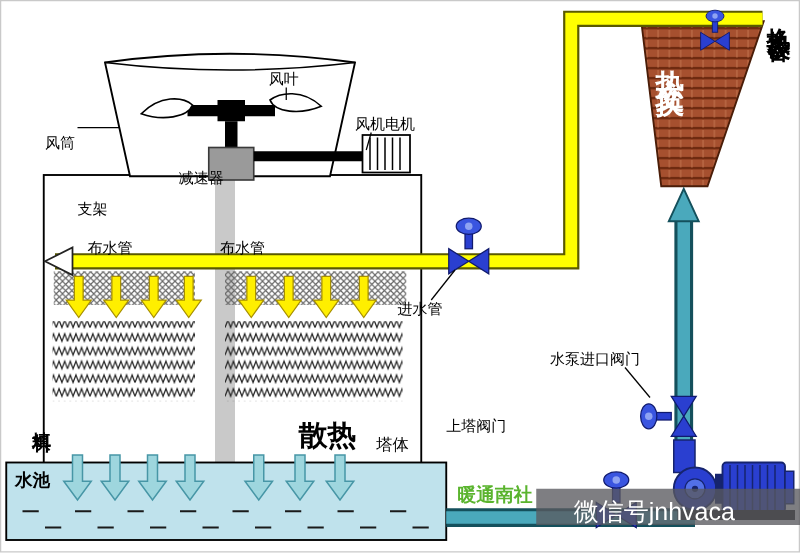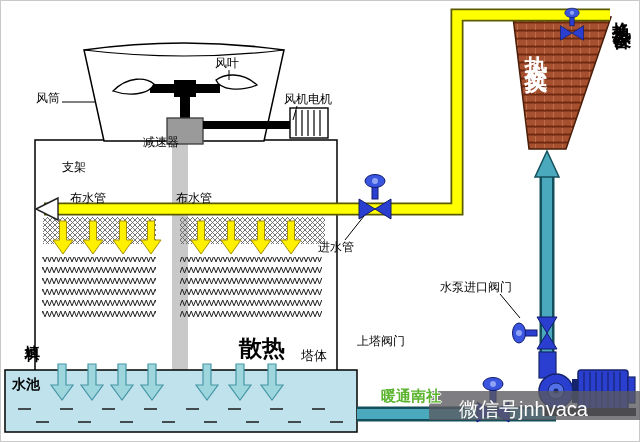--- a/index.html
+++ b/index.html
@@ -8,21 +8,21 @@
     position:relative; width:640px; height:442px; background:#fff; overflow:hidden;
     font-family:"Liberation Sans","DejaVu Sans",sans-serif;
     box-shadow: inset 0 0 0 1px #c9c9c9;
   }
   #stage svg { position:absolute; left:0; top:0; }
   .lbl { position:absolute; color:#000; font-size:12px; line-height:1.15; white-space:nowrap;text-align:center; }
   .bold { font-weight:bold; }
   .vert { writing-mode:vertical-rl; text-orientation:upright; white-space:normal; }
   .wm-bar { position:absolute; left:429px; top:391px; width:211px; height:29px;
             background:rgba(90,90,95,0.78); }
-  .wm-brand { position:absolute; left:381px; top:387px; font-size:15px; font-weight:bold;
+  .wm-brand { position:absolute; left:366px; top:387px; font-size:15px; font-weight:bold;
               color:#5ab42e;
               text-shadow:1px 0 0 #fff,-1px 0 0 #fff,0 1px 0 #fff,0 -1px 0 #fff;text-align:center; }
   .wm-wechat { position:absolute; left:459px; top:396px; font-size:20px; color:#ffffff; }
 </style>
 </head>
 <body>
 
 <div id="stage">
 
 <svg width="640" height="442" viewBox="0 0 640 442">
@@ -137,21 +137,21 @@
   <g stroke="#000" stroke-width="1">
     <line x1="229" y1="70" x2="229" y2="80"></line>
     <line x1="62" y1="102" x2="96" y2="102"></line>
     <line x1="297" y1="106" x2="293" y2="120"></line>
     <line x1="345" y1="240" x2="364" y2="216"></line>
     <line x1="500" y1="294" x2="520" y2="318"></line>
   </g>
 </svg>
 
 <div class="lbl" style="left:215px;top:57px">风叶</div>
-<div class="lbl" style="left:36px;top:92px">风筒</div>
+<div class="lbl" style="left:36px;top:108px">风筒</div>
 <div class="lbl" style="left:284px;top:93px">风机电机</div>
 <div class="lbl" style="left:143px;top:136px">减速器</div>
 <div class="lbl" style="left:62px;top:161px">支架</div>
 <div class="lbl" style="left:70px;top:192px">布水管</div>
 <div class="lbl" style="left:176px;top:192px">布水管</div>
 <div class="lbl" style="left:318px;top:241px">进水管</div>
 <div class="lbl bold vert" style="left:24px;top:333px;font-size:15px;letter-spacing:2px">填料</div>
 <div class="lbl bold" style="left:239px;top:335px;font-size:23px">散热</div>
 <div class="lbl" style="left:301px;top:349px;font-size:13px">塔体</div>
 <div class="lbl bold" style="left:12px;top:376px;font-size:14px">水池</div>

